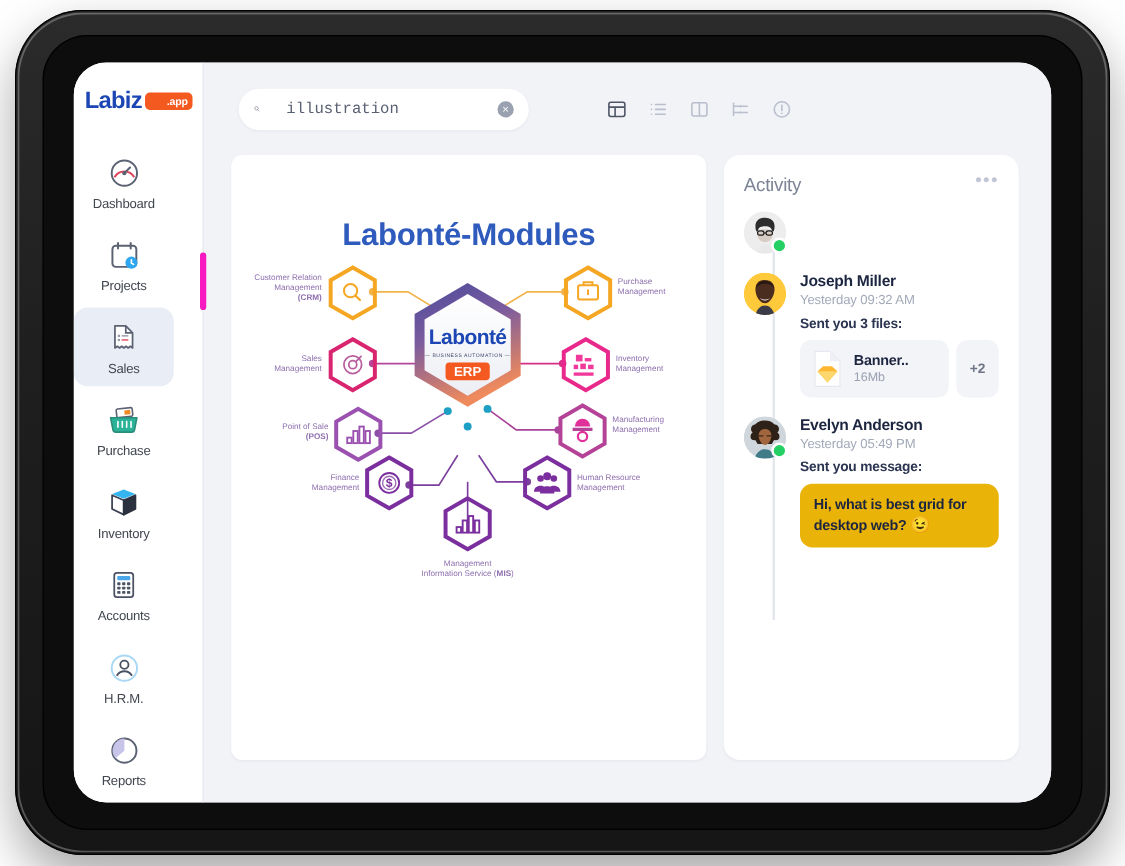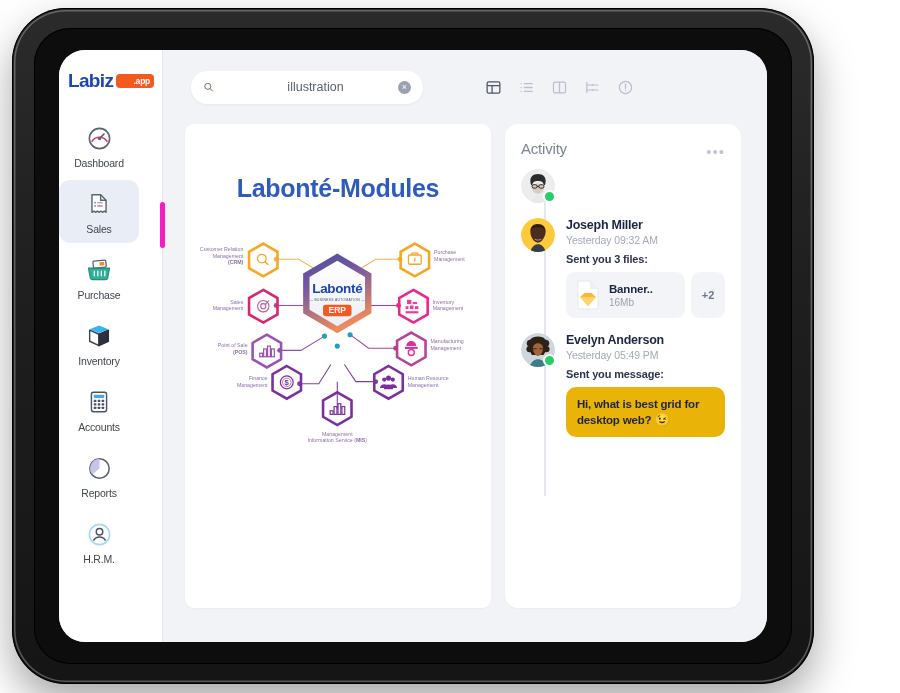--- a/index.html
+++ b/index.html
@@ -1,20 +1,20 @@
 <!DOCTYPE html>
 <html><head>
 <meta charset="utf-8">
 <style>
   html,body{margin:0;padding:0;background:#ffffff;}
   body{width:900px;height:693px;overflow:hidden;font-family:"Liberation Sans",sans-serif;}
 
   
   .stage{position:relative;width:900px;height:693px;}
-  .tablet{position:absolute;left:12px;top:8px;width:802px;height:676px;
+  .tablet{position:absolute;left:12px;top:8px;width:876px;height:676px;
           background:linear-gradient(180deg,#2b2b2b 0%,#1f1f1f 40%,#151515 100%);
           border-radius:54px;
           box-shadow:0 18px 40px rgba(0,0,0,.35), inset 0 0 0 1px #000;}
   .tablet:before{content:"";position:absolute;inset:2px;border-radius:52px;
           box-shadow:inset 0 0 0 1.5px rgba(255,255,255,.28);}
   .bezel{position:absolute;left:22px;top:20px;right:22px;bottom:20px;
          background:#0d0d0d;border-radius:36px;overflow:hidden;
          box-shadow:inset 0 0 0 1px #000;}
   .screen{position:absolute;left:25px;top:22px;right:25px;bottom:22px;
           background:#f2f3f7;border-radius:26px;overflow:hidden;}
@@ -41,39 +41,39 @@
   .rail-thumb{position:absolute;right:-1.5px;top:152px;width:4.5px;height:46px;
               border-radius:3px;background:#f81ac0;}
 
   
   .content{flex:1;display:flex;flex-direction:column;background:#f2f3f7;min-width:0;}
   .topbar{height:74px;flex:0 0 74px;display:flex;align-items:center;padding:0 26px 0 28px;box-sizing:border-box;}
   .search{position:relative;width:232px;height:33px;background:#fff;border-radius:17px;
           display:flex;align-items:center;padding:0 12px;box-sizing:border-box;
           box-shadow:0 1px 3px rgba(30,40,80,.05);}
   .search input{border:0;outline:0;flex:1;font-size:12.5px;color:#5a6172;
-                font-family:Liberation Sans, sans-serif;background:transparent;margin-left:19px;text-align:center;}
+                font-family:Liberation Mono, monospace;background:transparent;margin-left:19px;}
   .clear-btn{width:13px;height:13px;border-radius:50%;background:#9aa2b1;color:#fff;
              font-size:9px;line-height:13px;text-align:center;cursor:pointer;flex:0 0 13px;}
   .tools{display:flex;align-items:center;gap:16px;margin-left:62px;}
   .tool{cursor:pointer;display:flex;align-items:center;justify-content:center;}
 
   .body-row{flex:1;display:flex;padding:0 26px 34px 22px;gap:14px;box-sizing:border-box;min-height:0;}
 
   
   .canvas{flex:1;background:#fff;border-radius:9px;position:relative;overflow:hidden;
           box-shadow:0 1px 2px rgba(35,45,80,.04);min-width:0;}
   .diagram-title{position:absolute;left:0;right:0;top:50px;text-align:center;
                  font-size:25px;font-weight:bold;color:#2f5bbd;letter-spacing:-.3px;}
 
   
   .activity{width:236px;flex:0 0 236px;background:#fff;border-radius:13px;
             padding:16px 16px 10px;box-sizing:border-box;position:relative;
             box-shadow:0 1px 2px rgba(35,45,80,.04);}
-  .act-head{display:flex;align-items:flex-end;justify-content:space-between;margin-bottom:12px;}
+  .act-head{display:flex;align-items:flex-start;justify-content:space-between;margin-bottom:12px;}
   .act-title{font-size:15px;color:#7c8496;letter-spacing:-.2px;}
   .act-more{color:#c0c6d4;font-size:15px;letter-spacing:1px;line-height:10px;cursor:pointer;}
   .timeline{position:absolute;left:39px;top:66px;bottom:112px;width:1.5px;background:#e4e7ee;}
   .act-item{display:flex;gap:11px;margin-bottom:15px;position:relative;}
   .av-wrap{position:relative;flex:0 0 34px;width:34px;height:34px;}
   .avatar{width:34px;height:34px;border-radius:50%;overflow:hidden;position:relative;}
   .online{position:absolute;right:-1px;bottom:0px;width:9px;height:9px;border-radius:50%;
           background:#24d063;border:2px solid #fff;box-sizing:content-box;}
   .act-body{flex:1;min-width:0;}
   .act-name{font-size:12.5px;font-weight:bold;color:#1d2640;letter-spacing:-.25px;line-height:15px;}
@@ -114,20 +114,31 @@
               <svg width="27" height="27" viewBox="0 0 24 24" fill="none">
                 <circle cx="12" cy="12" r="9" stroke="#5b6272" stroke-width="1.4"></circle>
                 <path d="M5 15a8 8 0 0 1 14 0" stroke="#e0435b" stroke-width="1.4" fill="none"></path>
                 <path d="M12 12l4-4" stroke="#5b6272" stroke-width="1.5" stroke-linecap="round"></path>
                 <circle cx="12" cy="12" r="1.5" fill="#5b6272"></circle>
               </svg>
             </div>
             <div class="nav-label">Dashboard</div>
           </div>
 
+          <div class="nav-item">
+            <div class="nav-ico">
+              <svg width="27" height="27" viewBox="0 0 24 24" fill="none">
+                <rect x="3.5" y="5" width="17" height="15" rx="2.4" stroke="#5b6272" stroke-width="1.4"></rect>
+                <path d="M7.5 3v4M16.5 3v4" stroke="#5b6272" stroke-width="1.4" stroke-linecap="round"></path>
+                <circle cx="17" cy="17" r="4.3" fill="#2ea7f0"></circle>
+                <path d="M17 15v2.2l1.5 1" stroke="#fff" stroke-width="1.2" stroke-linecap="round"></path>
+              </svg>
+            </div>
+            <div class="nav-label">Projects</div>
+          </div>
 
           <div class="nav-item active">
             <div class="nav-ico">
               <svg width="26" height="26" viewBox="0 0 24 24" fill="none">
                 <path d="M5.5 3.5h8l5 5v11.2l-1.6-1.2-1.6 1.2-1.6-1.2-1.6 1.2-1.6-1.2-1.6 1.2-1.6-1.2-1.8 1.2V3.5z" stroke="#5b6272" stroke-width="1.3" fill="#fff" stroke-linejoin="round"></path>
                 <path d="M13.5 3.5v5h5" stroke="#5b6272" stroke-width="1.3" fill="none"></path>
                 <rect x="7.6" y="10" width="1.6" height="1.6" fill="#6b7punk"></rect>
                 <rect x="7.6" y="10" width="1.6" height="1.6" fill="#8e94a4"></rect>
                 <rect x="10.4" y="10.3" width="5" height="1" fill="#8e94a4"></rect>
                 <rect x="7.6" y="13" width="1.6" height="1.6" fill="#8e94a4"></rect>
@@ -177,36 +188,36 @@
                   <rect x="14.4" y="16.4" width="2.4" height="2.1" rx=".5"></rect>
                 </g>
               </svg>
             </div>
             <div class="nav-label">Accounts</div>
           </div>
 
           <div class="nav-item">
             <div class="nav-ico">
               <svg width="27" height="27" viewBox="0 0 24 24" fill="none">
-                <circle cx="12" cy="12" r="8.6" stroke="#5b6272" stroke-width="1.4" fill="#fff"></circle>
-                <path d="M12 12V3.4A8.6 8.6 0 0 0 5.6 17.4L12 12z" fill="#c8c3e8"></path>
-              </svg>
-            </div>
-            <div class="nav-label">Reports</div>
-          </div>
-
-          <div class="nav-item">
-            <div class="nav-ico">
-              <svg width="27" height="27" viewBox="0 0 24 24" fill="none">
                 <circle cx="12" cy="12" r="9" stroke="#a8d8f5" stroke-width="1.4"></circle>
                 <circle cx="12" cy="9.6" r="2.9" stroke="#4b5263" stroke-width="1.3" fill="#fff"></circle>
                 <path d="M6.6 17.4c1.2-2.1 3.2-3.2 5.4-3.2s4.2 1.1 5.4 3.2" stroke="#4b5263" stroke-width="1.3" fill="#fff"></path>
               </svg>
             </div>
             <div class="nav-label">H.R.M.</div>
+          </div>
+
+          <div class="nav-item">
+            <div class="nav-ico">
+              <svg width="27" height="27" viewBox="0 0 24 24" fill="none">
+                <circle cx="12" cy="12" r="8.6" stroke="#5b6272" stroke-width="1.4" fill="#fff"></circle>
+                <path d="M12 12V3.4A8.6 8.6 0 0 0 5.6 17.4L12 12z" fill="#c8c3e8"></path>
+              </svg>
+            </div>
+            <div class="nav-label">Reports</div>
           </div>
 
         </div>
 
         <div class="side-rail">
           <div class="rail-thumb"></div>
         </div>
       </div>
 
       <div class="content">

